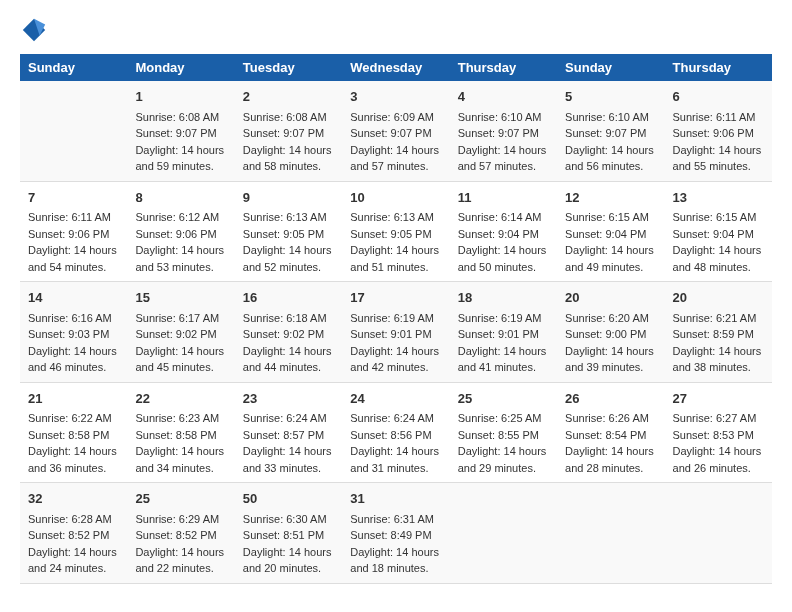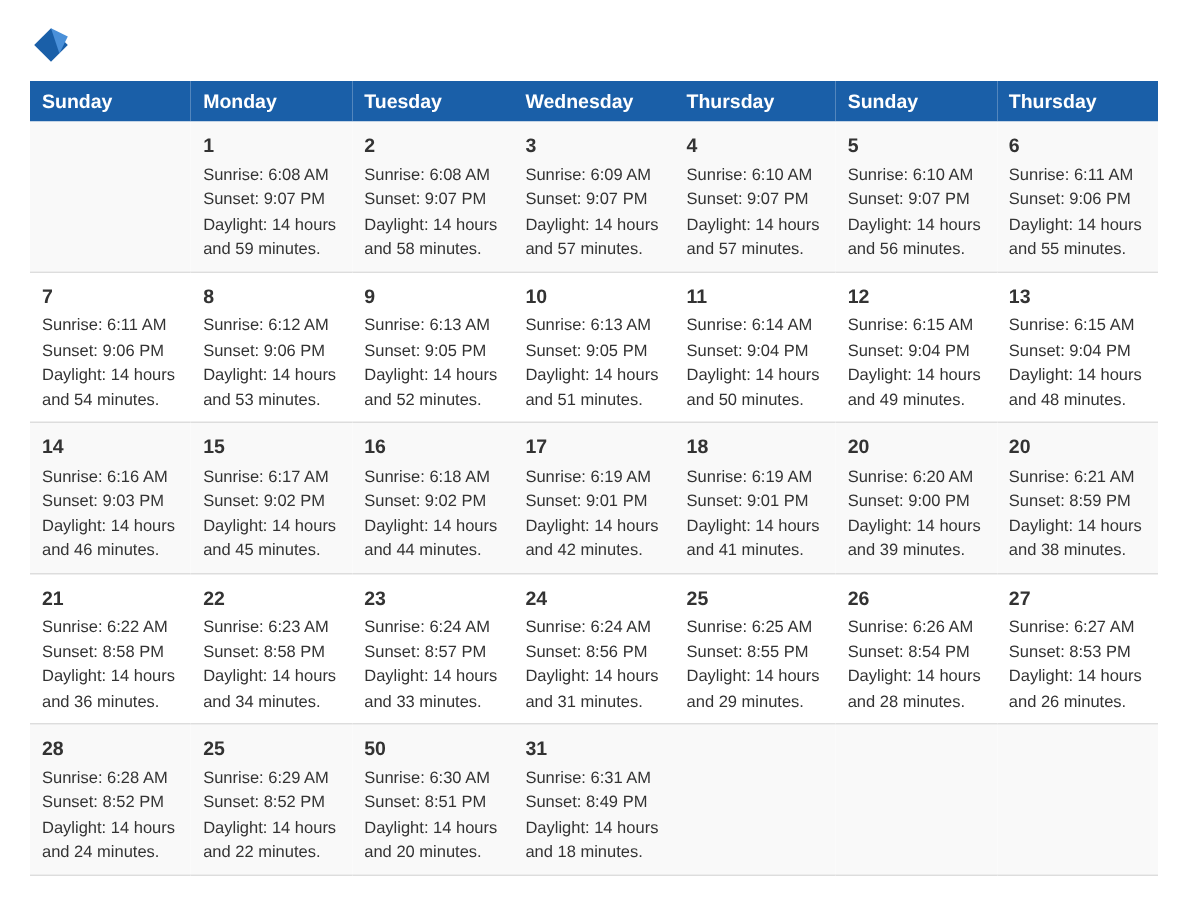--- a/index.html
+++ b/index.html
@@ -156,21 +156,21 @@
       <tr>
         <td><span class="day-num">21</span><span class="cell-info">Sunrise: 6:22 AM<br>Sunset: 8:58 PM<br>Daylight: 14 hours<br>and 36 minutes.</span></td>
         <td><span class="day-num">22</span><span class="cell-info">Sunrise: 6:23 AM<br>Sunset: 8:58 PM<br>Daylight: 14 hours<br>and 34 minutes.</span></td>
         <td><span class="day-num">23</span><span class="cell-info">Sunrise: 6:24 AM<br>Sunset: 8:57 PM<br>Daylight: 14 hours<br>and 33 minutes.</span></td>
         <td><span class="day-num">24</span><span class="cell-info">Sunrise: 6:24 AM<br>Sunset: 8:56 PM<br>Daylight: 14 hours<br>and 31 minutes.</span></td>
         <td><span class="day-num">25</span><span class="cell-info">Sunrise: 6:25 AM<br>Sunset: 8:55 PM<br>Daylight: 14 hours<br>and 29 minutes.</span></td>
         <td><span class="day-num">26</span><span class="cell-info">Sunrise: 6:26 AM<br>Sunset: 8:54 PM<br>Daylight: 14 hours<br>and 28 minutes.</span></td>
         <td><span class="day-num">27</span><span class="cell-info">Sunrise: 6:27 AM<br>Sunset: 8:53 PM<br>Daylight: 14 hours<br>and 26 minutes.</span></td>
       </tr>
       <tr>
-        <td><span class="day-num">28</span><span class="cell-info">Sunrise: 6:28 AM<br>Sunset: 8:52 PM<br>Daylight: 14 hours<br>and 24 minutes.</span></td>
+        <td><span class="day-num">32</span><span class="cell-info">Sunrise: 6:28 AM<br>Sunset: 8:52 PM<br>Daylight: 14 hours<br>and 24 minutes.</span></td>
         <td><span class="day-num">25</span><span class="cell-info">Sunrise: 6:29 AM<br>Sunset: 8:52 PM<br>Daylight: 14 hours<br>and 22 minutes.</span></td>
         <td><span class="day-num">50</span><span class="cell-info">Sunrise: 6:30 AM<br>Sunset: 8:51 PM<br>Daylight: 14 hours<br>and 20 minutes.</span></td>
         <td><span class="day-num">31</span><span class="cell-info">Sunrise: 6:31 AM<br>Sunset: 8:49 PM<br>Daylight: 14 hours<br>and 18 minutes.</span></td>
         <td></td>
         <td></td>
         <td></td>
       </tr>
     </tbody>
 </table>
 

